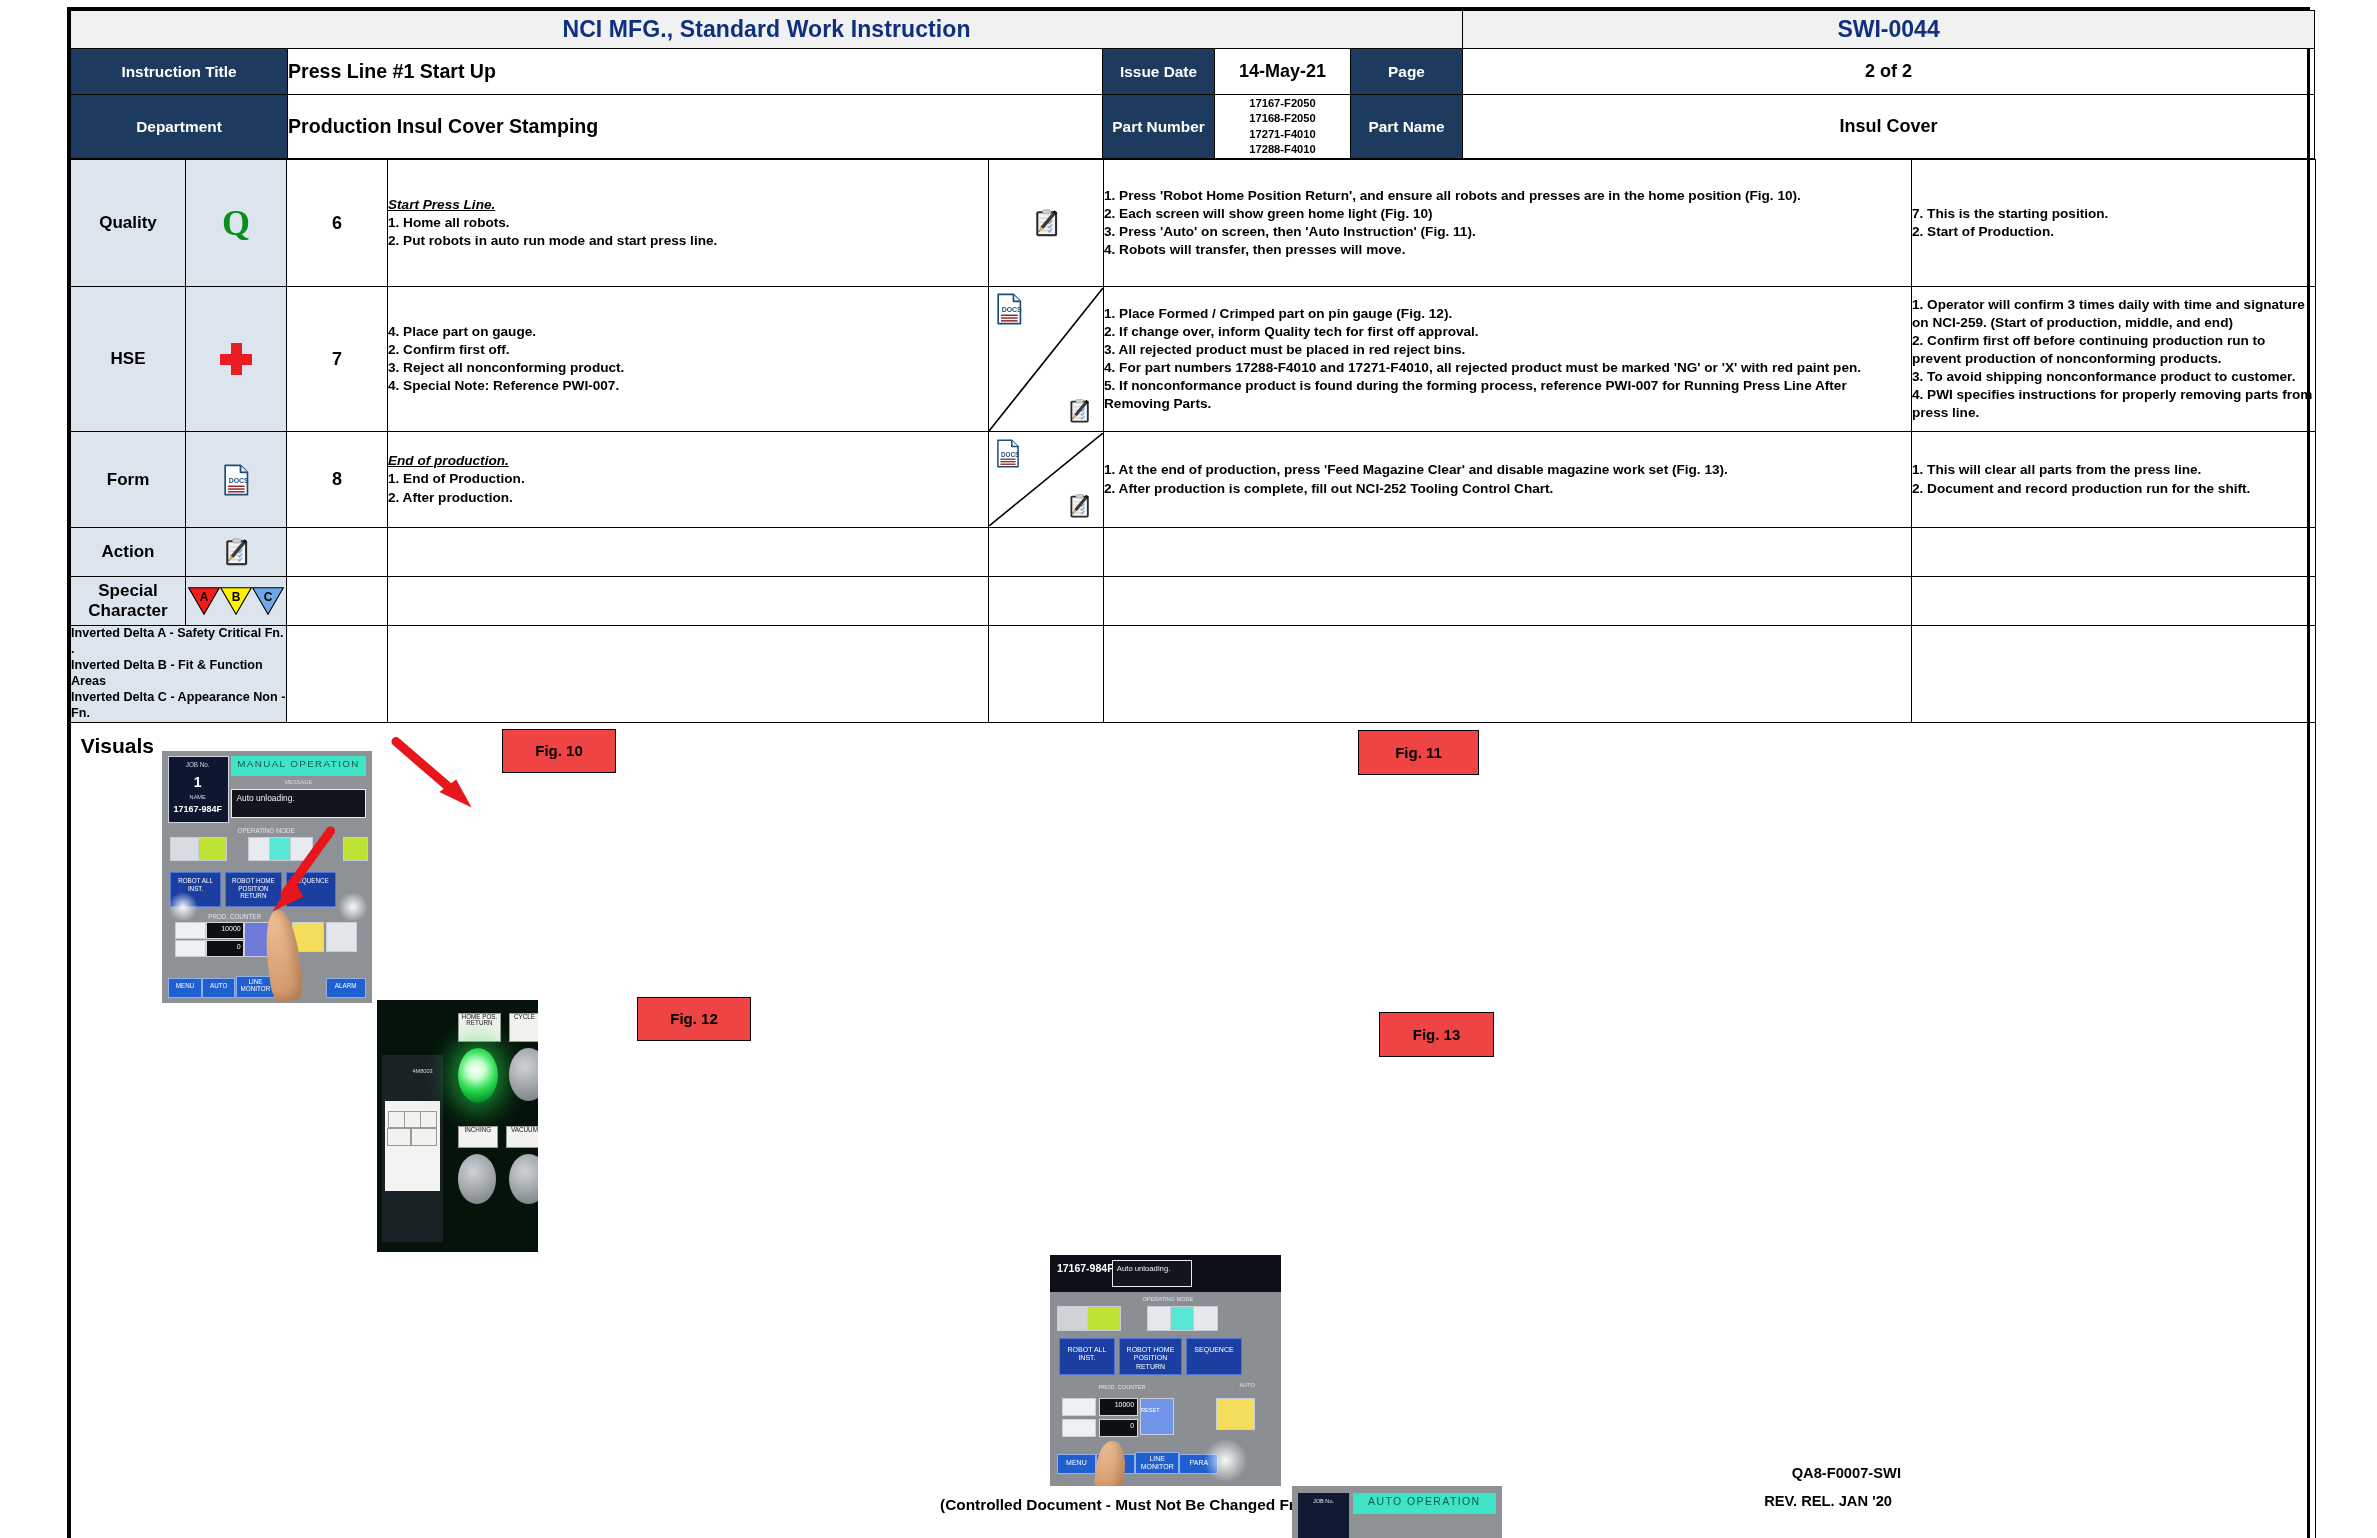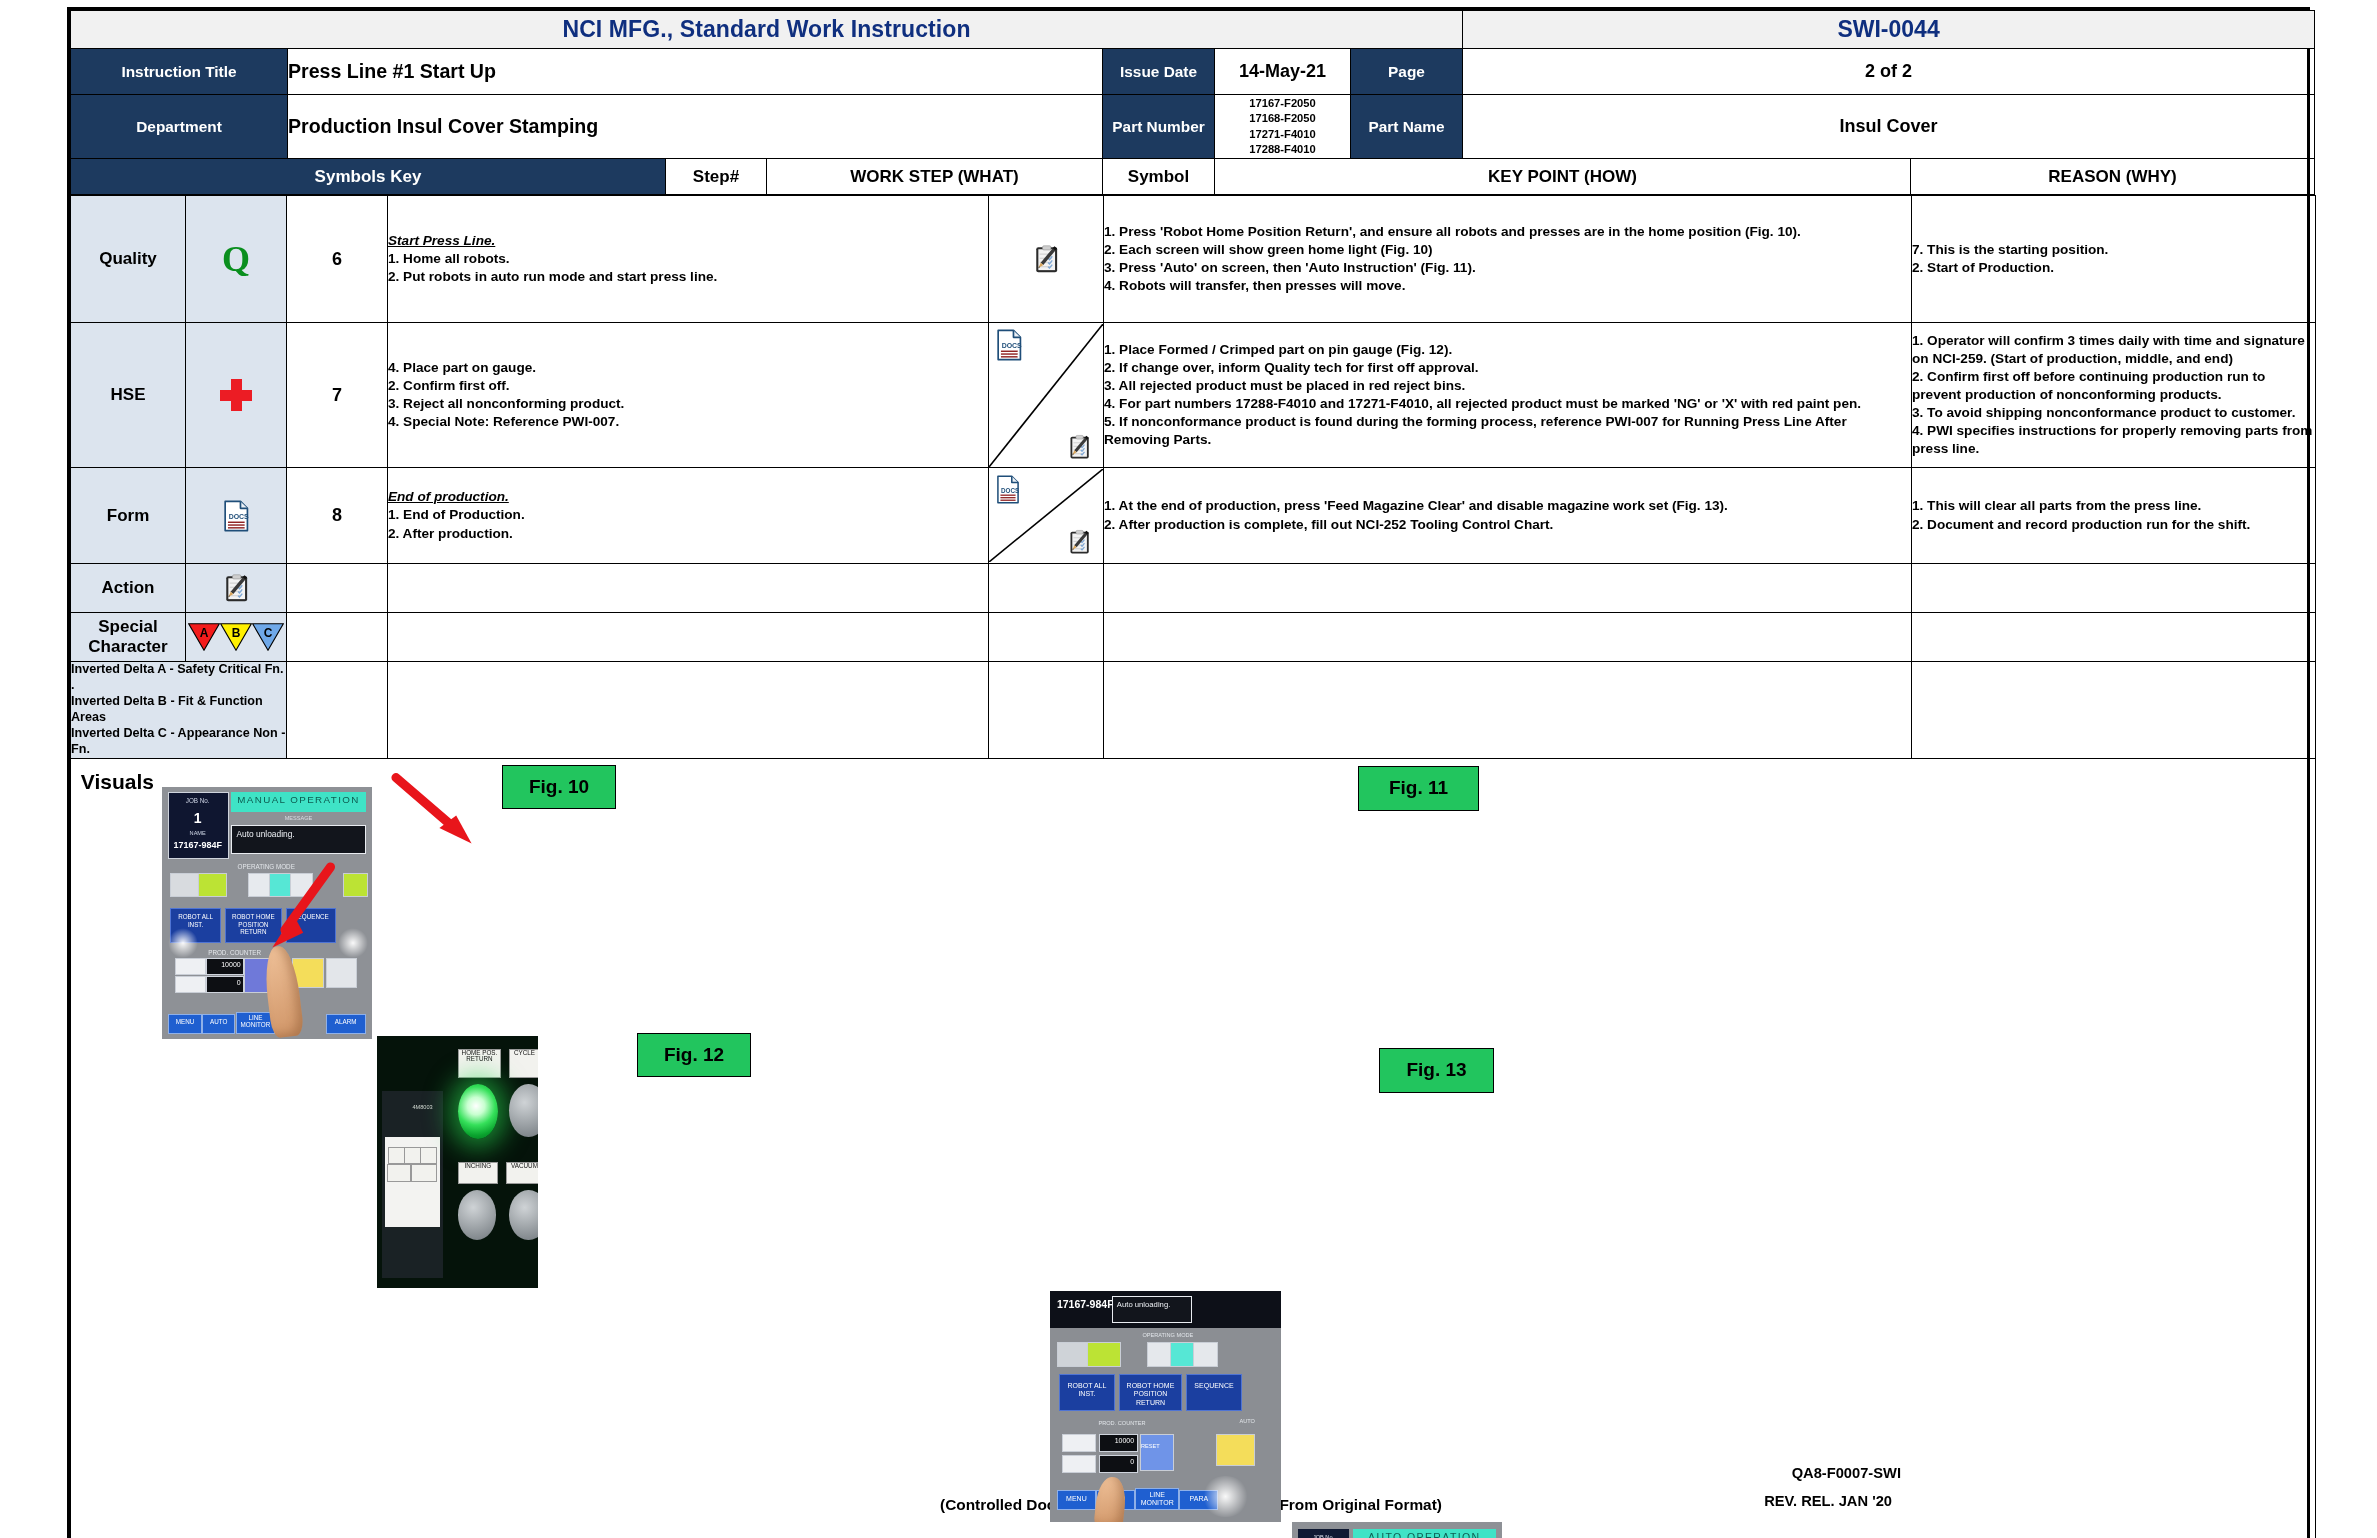--- a/index.html
+++ b/index.html
@@ -82,24 +82,24 @@
     font-weight:bold; font-size:12px; color:#000;
   }
 
   .legend { font-weight:bold; font-size:12.6px; line-height:1.27; padding:2.8px 0 2.8px 4.2px; }
 
   
   .visuals-cell { position: relative; height: 615px; vertical-align: top; }
   .visuals-label { position:absolute; left:9.8px; top:11.2px; font-weight:bold; font-size:21px; }
 
   .figbox {
-    position:absolute; background:#22c55e; border:1.4px solid #000;
+    position:absolute; background:#ef4444; border:1.4px solid #000;
     font-weight:bold; text-align:center; z-index:12;
     display:flex; align-items:center; justify-content:center;
-    font-size:19px;
+    font-size:15px;
   }
 
   .photo { position:absolute; overflow:hidden; z-index:4; }
 
   
   .hmi { background:#8e9196; position:relative; }
   .hmi .topbar { position:absolute; left:3%; top:2%; width:28%; height:26%; background:#0f1630; border:1.4px solid #cfd4dd; }
   .hmi .jobno { position:absolute; left:4%; top:4%; width:26%; text-align:center; color:#cfd6e6; font-size:6.3px; }
   .hmi .jobnum { position:absolute; left:4%; top:9%; width:26%; text-align:center; color:#fff; font-size:14px; font-weight:bold; }
   .hmi .namelbl{ position:absolute; left:4%; top:17%; width:26%; text-align:center; color:#cfd6e6; font-size:5.6px; }
@@ -194,28 +194,20 @@
         <td class="fieldval" colspan="4">Production Insul Cover Stamping</td>
         <td class="navy hdrlabel">Part Number</td>
         <td class="partnums">
           <div>17167-F2050</div>
           <div>17168-F2050</div>
           <div>17271-F4010</div>
           <div>17288-F4010</div>
         </td>
         <td class="navy hdrlabel">Part Name</td>
         <td class="ctrval" colspan="2">Insul Cover</td>
-      </tr>
-      <tr style="height:36px">
-        <td class="navy colhdr" colspan="2">Symbols Key</td>
-        <td class="colhdr">Step#</td>
-        <td class="colhdr" colspan="2">WORK STEP (WHAT)</td>
-        <td class="colhdr">Symbol</td>
-        <td class="colhdr" colspan="3">KEY POINT (HOW)</td>
-        <td class="colhdr">REASON (WHY)</td>
       </tr>
     </tbody>
       </table>
 
     <table class="grid" style="border-top:none">
       <colgroup>
         <col style="width:115px">
           <col style="width:101px">
           <col style="width:101px">
         <col style="width:601px">

